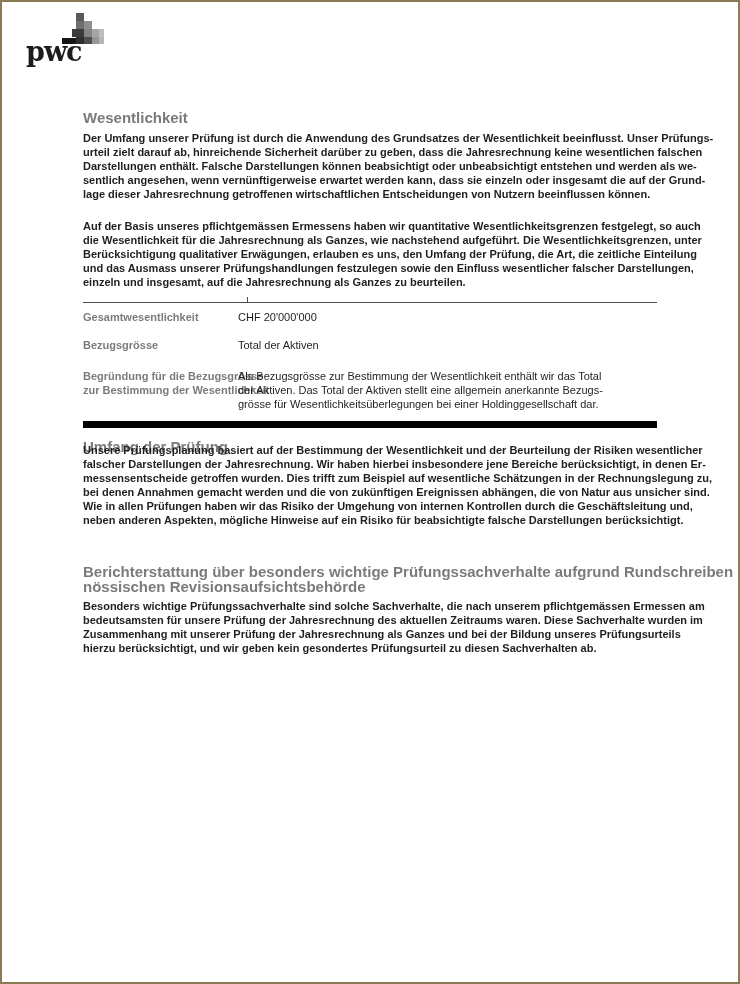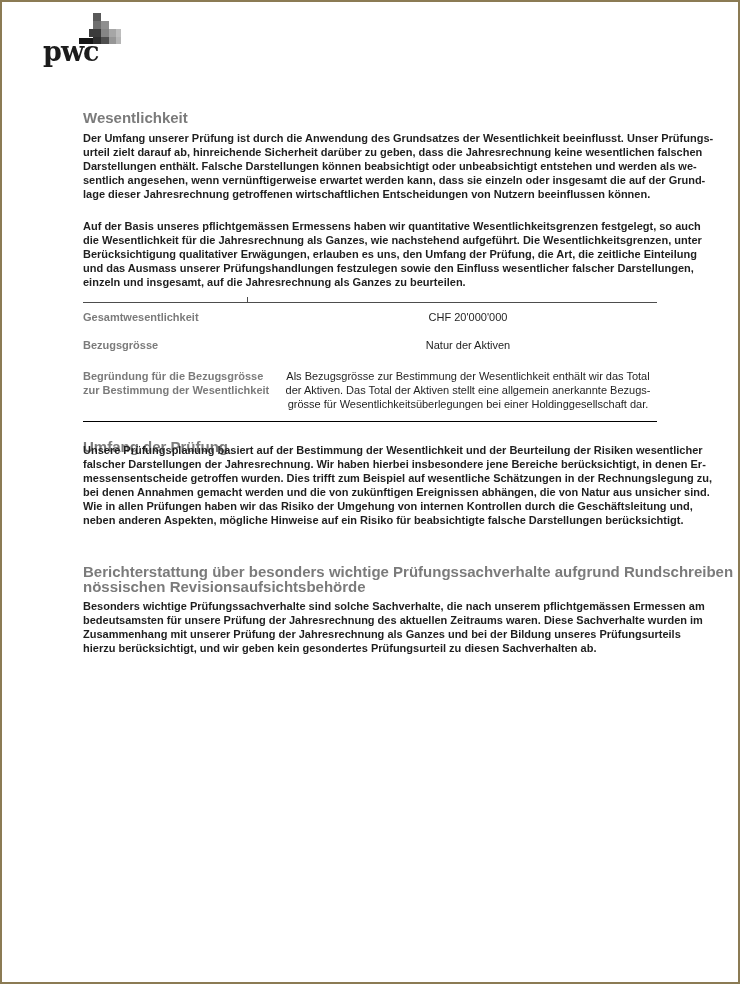--- a/index.html
+++ b/index.html
@@ -5,21 +5,21 @@
   html,body{margin:0;padding:0;background:#fff;}
   body{
     width:740px;height:984px;
     box-sizing:border-box;
     border:2px solid #8b7b54;
     position:relative;
     font-family:"Liberation Sans", sans-serif;
     color:#1f1f1f;
     overflow:hidden;
   }
-  .logo{position:absolute;left:24px;top:8px;width:110px;height:58px;margin-left:17px;}
+  .logo{position:absolute;left:24px;top:8px;width:110px;height:58px;}
   .logo-mark{position:absolute;left:34px;top:2px;}
   .logo-word{
     position:absolute;left:0;top:28px;
     font-family:"DejaVu Serif", serif;
     font-weight:bold;font-size:27px;line-height:28px;color:#1c1c1c;
     letter-spacing:-1px;
   }
   .content{position:absolute;left:81px;top:0;width:600px;}
   .h-gray{
     position:absolute;left:0;
@@ -28,33 +28,33 @@
   }
   .para{
     position:absolute;left:0;
     font-size:11px;line-height:14px;color:#1f1f1f;
     white-space:pre;
     font-weight:bold;
   }
   .mtable{
     position:absolute;left:0;top:300px;width:574px;height:118px;
     border-top:1px solid #4d4d4d;
-    border-bottom:1px solid #000000;
+    border-bottom:7px solid #000000;
   }
   .mtable .tick{
     position:absolute;left:164px;top:-6px;width:1px;height:6px;background:#4d4d4d;
   }
   .trow{position:absolute;left:0;width:574px;}
   .trow .tlabel{
     position:absolute;left:0;top:0;width:160px;
     font-size:11px;font-weight:bold;color:#7b7b7b;line-height:14px;white-space:pre;
   }
   .trow .tvalue{
-    position:absolute;left:180px;top:0;width:410px;
-    font-size:11px;color:#1f1f1f;line-height:14px;white-space:pre;text-align:center;
+    position:absolute;left:155px;top:0;width:410px;
+    font-size:11px;color:#1f1f1f;line-height:14px;white-space:pre;
   }
 </style>
 </head>
 <body>
 
 <div class="logo">
   <svg class="logo-mark" width="44" height="32" viewBox="0 0 44 32" xmlns="http://www.w3.org/2000/svg">
     <rect x="16" y="1" width="8" height="8" fill="#595959"></rect>
     <rect x="16" y="9" width="8" height="8" fill="#6f6f6f"></rect>
     <rect x="24" y="9" width="8" height="8" fill="#8f8f8f"></rect>
@@ -90,21 +90,21 @@
   <div class="mtable">
     <div class="tick"></div>
 
     <div class="trow" style="top:7px;">
       <div class="tlabel">Gesamtwesentlichkeit</div>
       <div class="tvalue">CHF 20'000'000</div>
     </div>
 
     <div class="trow" style="top:35px;">
       <div class="tlabel">Bezugsgrösse</div>
-      <div class="tvalue">Natur der Aktiven</div>
+      <div class="tvalue">Total der Aktiven</div>
     </div>
 
     <div class="trow" style="top:66px;">
       <div class="tlabel">Begründung für die Bezugsgrösse
 zur Bestimmung der Wesentlichkeit</div>
       <div class="tvalue">Als Bezugsgrösse zur Bestimmung der Wesentlichkeit enthält wir das Total
 der Aktiven. Das Total der Aktiven stellt eine allgemein anerkannte Bezugs-
 grösse für Wesentlichkeitsüberlegungen bei einer Holdinggesellschaft dar.</div>
     </div>
   </div>

